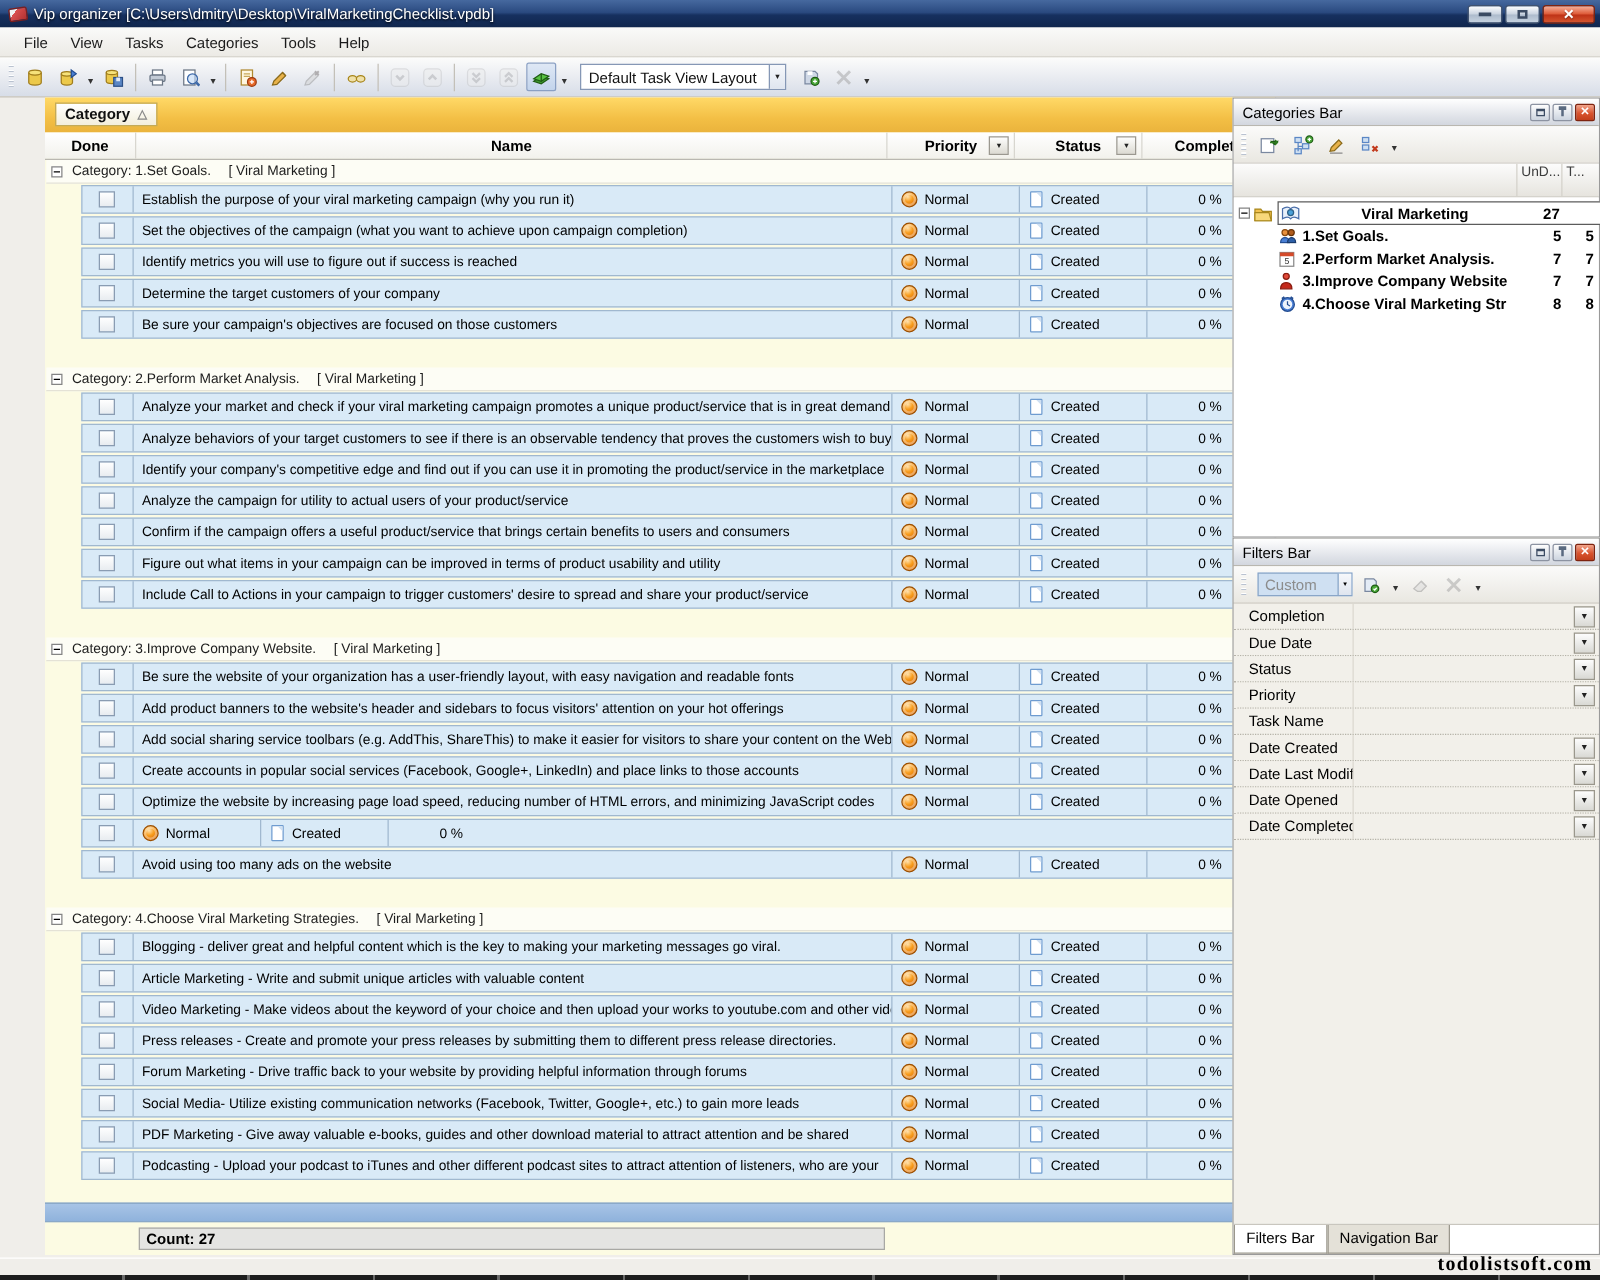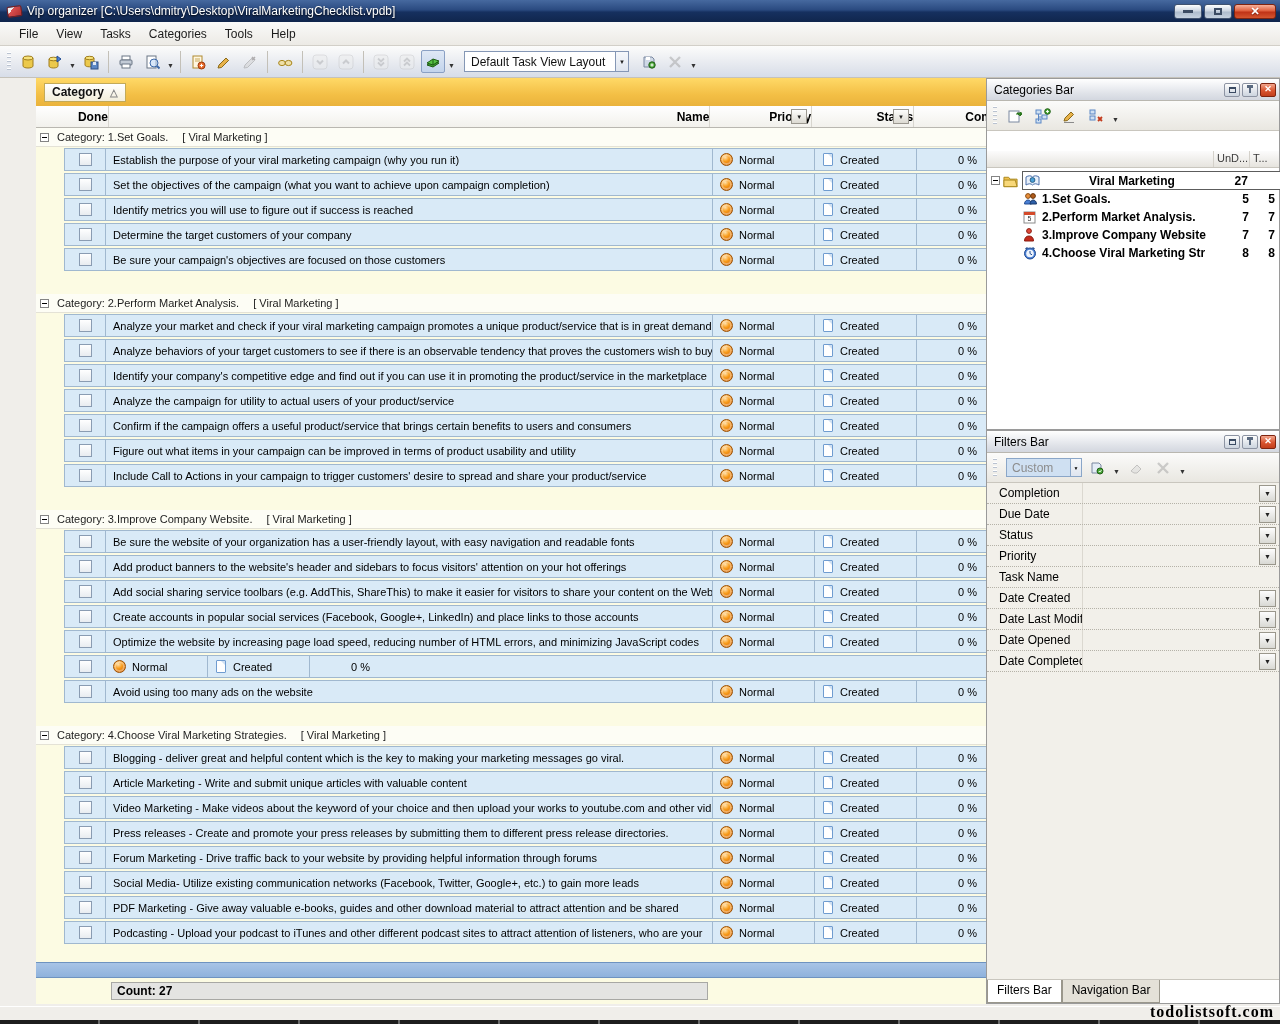--- a/index.html
+++ b/index.html
@@ -42,26 +42,26 @@
     font-size:6px; color:#222; display:flex; align-items:center; justify-content:center; }
 
   
   .grid { position:absolute; top:78px; left:0; width:985px; height:926px; background:#fcfbe3;
     border-right:1px solid #9a9a9a; display:flex; flex-direction:column;margin-left:36px; }
   .groupband { height:28px; background:linear-gradient(#ffd967,#f3bf45 60%,#eab33c); flex:none; padding:4px 0 0 8px; }
   .groupbtn { display:inline-flex; align-items:center; gap:6px; padding:1px 7px 2px 7px; font-size:12px; font-weight:bold;
     background:linear-gradient(#ffffff,#f3eedb); border:1px solid #c3aa58; color:#111; }
   .sortglyph { font-size:10px; color:#8a8a8a; }
   .colheader { height:22px; flex:none; background:linear-gradient(#ffffff,#f2f1ec); border-bottom:1px solid #b9b7b0; display:flex; }
-  .hcell { font-size:12px; font-weight:bold; color:#000; display:flex; align-items:center; justify-content:flex-end; position:relative; border-right:1px solid #d8d6cf; }
+  .hcell { font-size:12px; font-weight:bold; color:#000; display:flex; align-items:center; justify-content:center; position:relative; border-right:1px solid #d8d6cf; }
   .h-done{width:73px;} .h-name{width:602px;} .h-pri{width:102px;} .h-status{width:102px;} .h-comp{width:106px;border-right:none;}
   .hdrop { position:absolute; right:4px; top:3px; width:16px; height:15px; border:1px solid #9b9890;
     background:linear-gradient(#fdfdfc,#dcdad2); font-size:6px; display:flex; align-items:center; justify-content:center; color:#222; }
 
-  .gridbody { flex:1; display:flex; flex-direction:column; overflow:hidden; }
+  .gridbody { flex:1; display:flex; flex-direction:column; overflow:hidden;align-items:center; }
   .group-header { height:19px; background:#fdfdf5; border-bottom:1px solid #e4e2d6; display:flex; align-items:center; padding-left:4px; font-size:11px; color:#1d1d1d; }
   .exp { width:9px; height:9px; border:1px solid #848484; background:#fff; position:relative; margin-right:8px; flex:none; }
   .exp::before { content:""; position:absolute; left:1px; right:1px; top:3px; border-top:1px solid #000; }
   .gh-label { margin-right:14px; }
   .group-rows { padding-top:1px; }
   .trow { display:flex; width:955px; height:23px; margin:0 0 2px 28px; border:1px solid #a0b8cf; background:#d9eaf7; }
   .cell { display:flex; align-items:center; border-left:1px solid #a0b8cf; overflow:hidden; }
   .cell:first-child { border-left:none; }
   .c-done{width:40px; justify-content:center;} .c-name{width:607px; padding-left:7px;}
   .c-pri{width:102px; padding-left:7px; gap:6px;} .c-status{width:102px; padding-left:8px; gap:7px;}
@@ -89,22 +89,22 @@
   .pbtn { width:16px; height:14px; border:1px solid #8c93a2; border-radius:2px; margin-left:2px;
     background:linear-gradient(#fdfdfd,#ccd4df); display:flex; align-items:center; justify-content:center; }
   .pbtn .box { width:7px; height:6px; border:1px solid #3b4b63; border-top:2px solid #3b4b63; }
   .pbtn .pin { width:2px; height:7px; background:#5a6a80; position:relative; }
   .pbtn .pin::before { content:""; position:absolute; top:-1px; left:-2px; width:6px; height:3px; background:#5a6a80; }
   .pbtn.close { background:linear-gradient(#f2a58c,#d9542f 55%,#c23f1c); border-color:#7e2410; }
   .pbtn.close .x { color:#fff; font-size:9px; font-weight:bold; line-height:1; }
   .ptoolbar { height:30px; flex:none; background:linear-gradient(#fbfbfa,#e9e7e1); border-bottom:1px solid #c9c6be;
     display:flex; align-items:center; padding-left:3px; gap:3px; }
 
-  .treeheader { height:17px; flex:none; background:linear-gradient(#fcfcfc,#e6e4de); border-bottom:1px solid #c9c6be;
-    display:flex; justify-content:flex-end; font-size:11px; color:#3c3c3c;margin-top:20px; }
+  .treeheader { height:27px; flex:none; background:linear-gradient(#fcfcfc,#e6e4de); border-bottom:1px solid #c9c6be;
+    display:flex; justify-content:flex-end; font-size:11px; color:#3c3c3c; }
   .thc { width:36px; text-align:left; padding:1px 2px 0 3px; border-left:1px solid #d4d1ca; }
   .thc:last-child { width:30px; }
   .tree { flex:none; background:#fff; padding-top:3px; }
   .trootrow { display:flex; align-items:center; height:19px; padding-left:4px; }
   .trootrow .exp { margin-right:3px; }
   .tfolder { margin-right:2px; }
   .tsel { flex:1; display:flex; align-items:center; border:1px solid #5c5c5c; background:#fff; height:19px; padding-left:2px; margin-right:1px;gap:45px; }
   .tlabel { font-size:12px; font-weight:bold; color:#000; flex:1; white-space:nowrap; overflow:hidden; }
   .tcount { font-size:12px; font-weight:bold; width:32px; text-align:right; padding-right:4px; flex:none; }
   .titem { display:flex; align-items:center; height:18px; padding-left:36px; }

